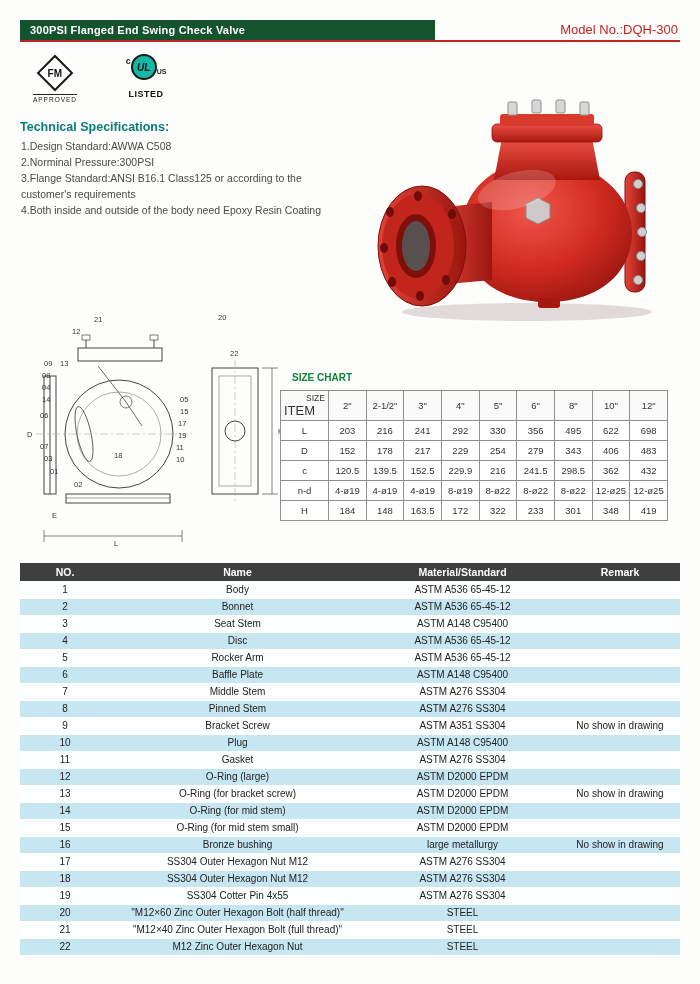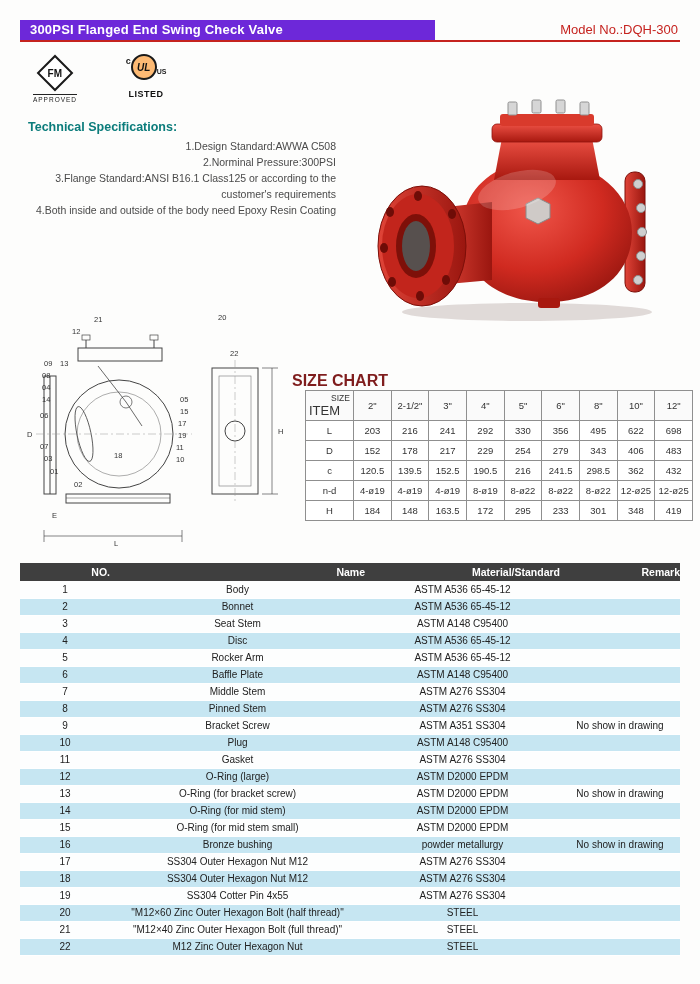--- a/index.html
+++ b/index.html
@@ -2,78 +2,78 @@
 <html><head>
 <meta charset="utf-8">
 <style>
   * { margin:0; padding:0; box-sizing:border-box; }
   html,body { background:#ffffff; font-family:"Liberation Sans", sans-serif; }
   .page { position:relative; width:700px; height:984px; background:#fdfdfc; overflow:hidden; }
 
   
   .header-row { position:absolute; top:20px; left:20px; width:660px; height:22px;
                 display:flex; align-items:stretch; border-bottom:2px solid #c5231f; }
-  .header-title { background:#6d28d9; color:#fff; font-weight:bold; font-size:13px;
+  .header-title { background:#14532d; color:#fff; font-weight:bold; font-size:11px;
                   line-height:20px; padding:0 10px; width:415px; letter-spacing:0.2px; }
   .header-model { margin-left:auto; color:#c5231f; font-weight:normal; font-size:13px;
                   line-height:20px; padding-right:2px; }
 
   
   .certs { position:absolute; top:54px; left:24px; display:flex; gap:30px; align-items:flex-start; }
   .fm-logo { text-align:center; width:62px; }
   .fm-diamond { width:26px; height:26px; border:2.5px solid #1a1a1a; transform:rotate(45deg);
                 margin:6px auto 2px auto; display:flex; align-items:center; justify-content:center; background:#fff; }
   .fm-diamond span { transform:rotate(-45deg); font-weight:bold; font-size:10px; color:#111; }
   .fm-approved { font-size:6.5px; letter-spacing:1px; color:#222; border-top:1px solid #222; padding-top:1px; display:inline-block; }
   .ul-logo { text-align:center; width:60px; position:relative; }
   .ul-mark { display:flex; align-items:flex-start; justify-content:center; }
   .ul-c { font-size:9px; font-weight:bold; color:#222; margin-top:2px; }
   .ul-circle { width:26px; height:26px; border:2.5px solid #1a1a1a; border-radius:50%;
-               display:flex; align-items:center; justify-content:center; background:#fdba74; }
+               display:flex; align-items:center; justify-content:center; background:#14b8a6; }
   .ul-circle span { font-weight:bold; font-size:10px; font-style:italic; color:#111; }
   .ul-us { font-size:7px; font-weight:bold; color:#222; margin-top:14px; }
   .ul-listed { font-size:9px; font-weight:bold; color:#111; letter-spacing:0.5px; margin-top:9px;text-align:center; }
 
   
-  .specs-heading { position:absolute; top:120px; left:28px; color:#0b7c7b; font-weight:bold; font-size:12.5px; }
+  .specs-heading { position:absolute; top:120px; left:20px; color:#0b7c7b; font-weight:bold; font-size:12.5px; }
   .specs-list { position:absolute; top:139px; left:21px; width:315px; }
-  .spec-item { font-size:10.5px; color:#4a4a4a; line-height:1.45; margin-bottom:1px;text-align:right; }
+  .spec-item { font-size:10.5px; color:#4a4a4a; line-height:1.45; margin-bottom:1px; }
 
   
   .valve-photo { position:absolute; top:80px; left:342px; width:330px; height:245px; }
   .valve-photo svg { width:100%; height:100%; }
 
   
   .drawing { position:absolute; top:306px; left:22px; width:268px; height:248px; }
   .drawing svg { width:100%; height:100%; }
   .callout { font-size:7.5px; fill:#333; font-family:"Liberation Sans",sans-serif; }
 
   
-  .size-chart-heading { position:absolute; top:372px; left:292px; font-size:16px; font-weight:bold; color:#7f1d1d; }
-  .size-chart-wrap { position:absolute; top:390px; left:305px; }
+  .size-chart-heading { position:absolute; top:372px; left:292px; font-size:10px; font-weight:bold; color:#15803d; }
+  .size-chart-wrap { position:absolute; top:390px; left:280px; }
   table.size-table { border-collapse:collapse; table-layout:fixed; width:388px; font-size:9.5px; color:#333; background:#fff; }
   table.size-table th, table.size-table td { border:1px solid #8f8f8f; text-align:center; padding:0; font-weight:normal; }
   table.size-table thead th { height:30px; background:#fafafa; }
   table.size-table tbody td { height:20px; }
   table.size-table th:first-child, table.size-table td:first-child { width:48px; }
   th.diag { position:relative;
     background-image:linear-gradient(to bottom right, transparent calc(50% - 0.5px), #8f8f8f calc(50% - 0.5px), #8f8f8f calc(50% + 0.5px), transparent calc(50% + 0.5px));
     background-color:#fafafa; }
   th.diag .ct { position:absolute; top:2px; right:3px; font-size:8.5px; }
   th.diag .cb { position:absolute; bottom:2px; left:3px; font-size:13px; }
 
   
   .parts-wrap { position:absolute; top:563px; left:20px; }
   table.parts-table { border-collapse:collapse; table-layout:fixed; width:660px; font-size:10px; color:#222; }
   table.parts-table col.c-no { width:90px; }
   table.parts-table col.c-name { width:255px; }
   table.parts-table col.c-mat { width:195px; }
   table.parts-table col.c-rem { width:120px; }
   table.parts-table thead th { background:#3f3f3f; color:#fff; font-size:10.5px; font-weight:bold;
-                               height:18px; text-align:right; }
+                               height:18px; text-align:center; }
   table.parts-table tbody td { height:17px; text-align:center; border-bottom:1px solid #ffffff; background:#fdfefe; }
   table.parts-table tbody tr:nth-child(even) td { background:#c6e6f2; }
 </style>
 </head>
 <body>
 
 <div class="page">
 
   <div class="header-row">
     <div class="header-title">300PSI Flanged End  Swing Check Valve</div>
@@ -265,21 +265,21 @@
             <td>279</td>
             <td>343</td>
             <td>406</td>
             <td>483</td>
           </tr>
           <tr>
             <td>c</td>
             <td>120.5</td>
             <td>139.5</td>
             <td>152.5</td>
-            <td>190.5</td>
+            <td>229.9</td>
             <td>216</td>
             <td>241.5</td>
             <td>298.5</td>
             <td>362</td>
             <td>432</td>
           </tr>
           <tr>
             <td>n-d</td>
             <td>4-ø19</td>
             <td>4-ø19</td>
@@ -290,21 +290,21 @@
             <td>8-ø22</td>
             <td>12-ø25</td>
             <td>12-ø25</td>
           </tr>
           <tr>
             <td>H</td>
             <td>184</td>
             <td>148</td>
             <td>163.5</td>
             <td>172</td>
-            <td>295</td>
+            <td>322</td>
             <td>233</td>
             <td>301</td>
             <td>348</td>
             <td>419</td>
           </tr>
         </tbody>
     </table>
   </div>
 
   <div class="parts-wrap">
@@ -410,21 +410,21 @@
           </tr>
           <tr>
             <td>15</td>
             <td>O-Ring (for mid stem small)</td>
             <td>ASTM D2000 EPDM</td>
             <td></td>
           </tr>
           <tr>
             <td>16</td>
             <td>Bronze bushing</td>
-            <td>powder metallurgy</td>
+            <td>large metallurgy</td>
             <td>No show in drawing</td>
           </tr>
           <tr>
             <td>17</td>
             <td>SS304 Outer Hexagon Nut  M12</td>
             <td>ASTM A276 SS304</td>
             <td></td>
           </tr>
           <tr>
             <td>18</td>

